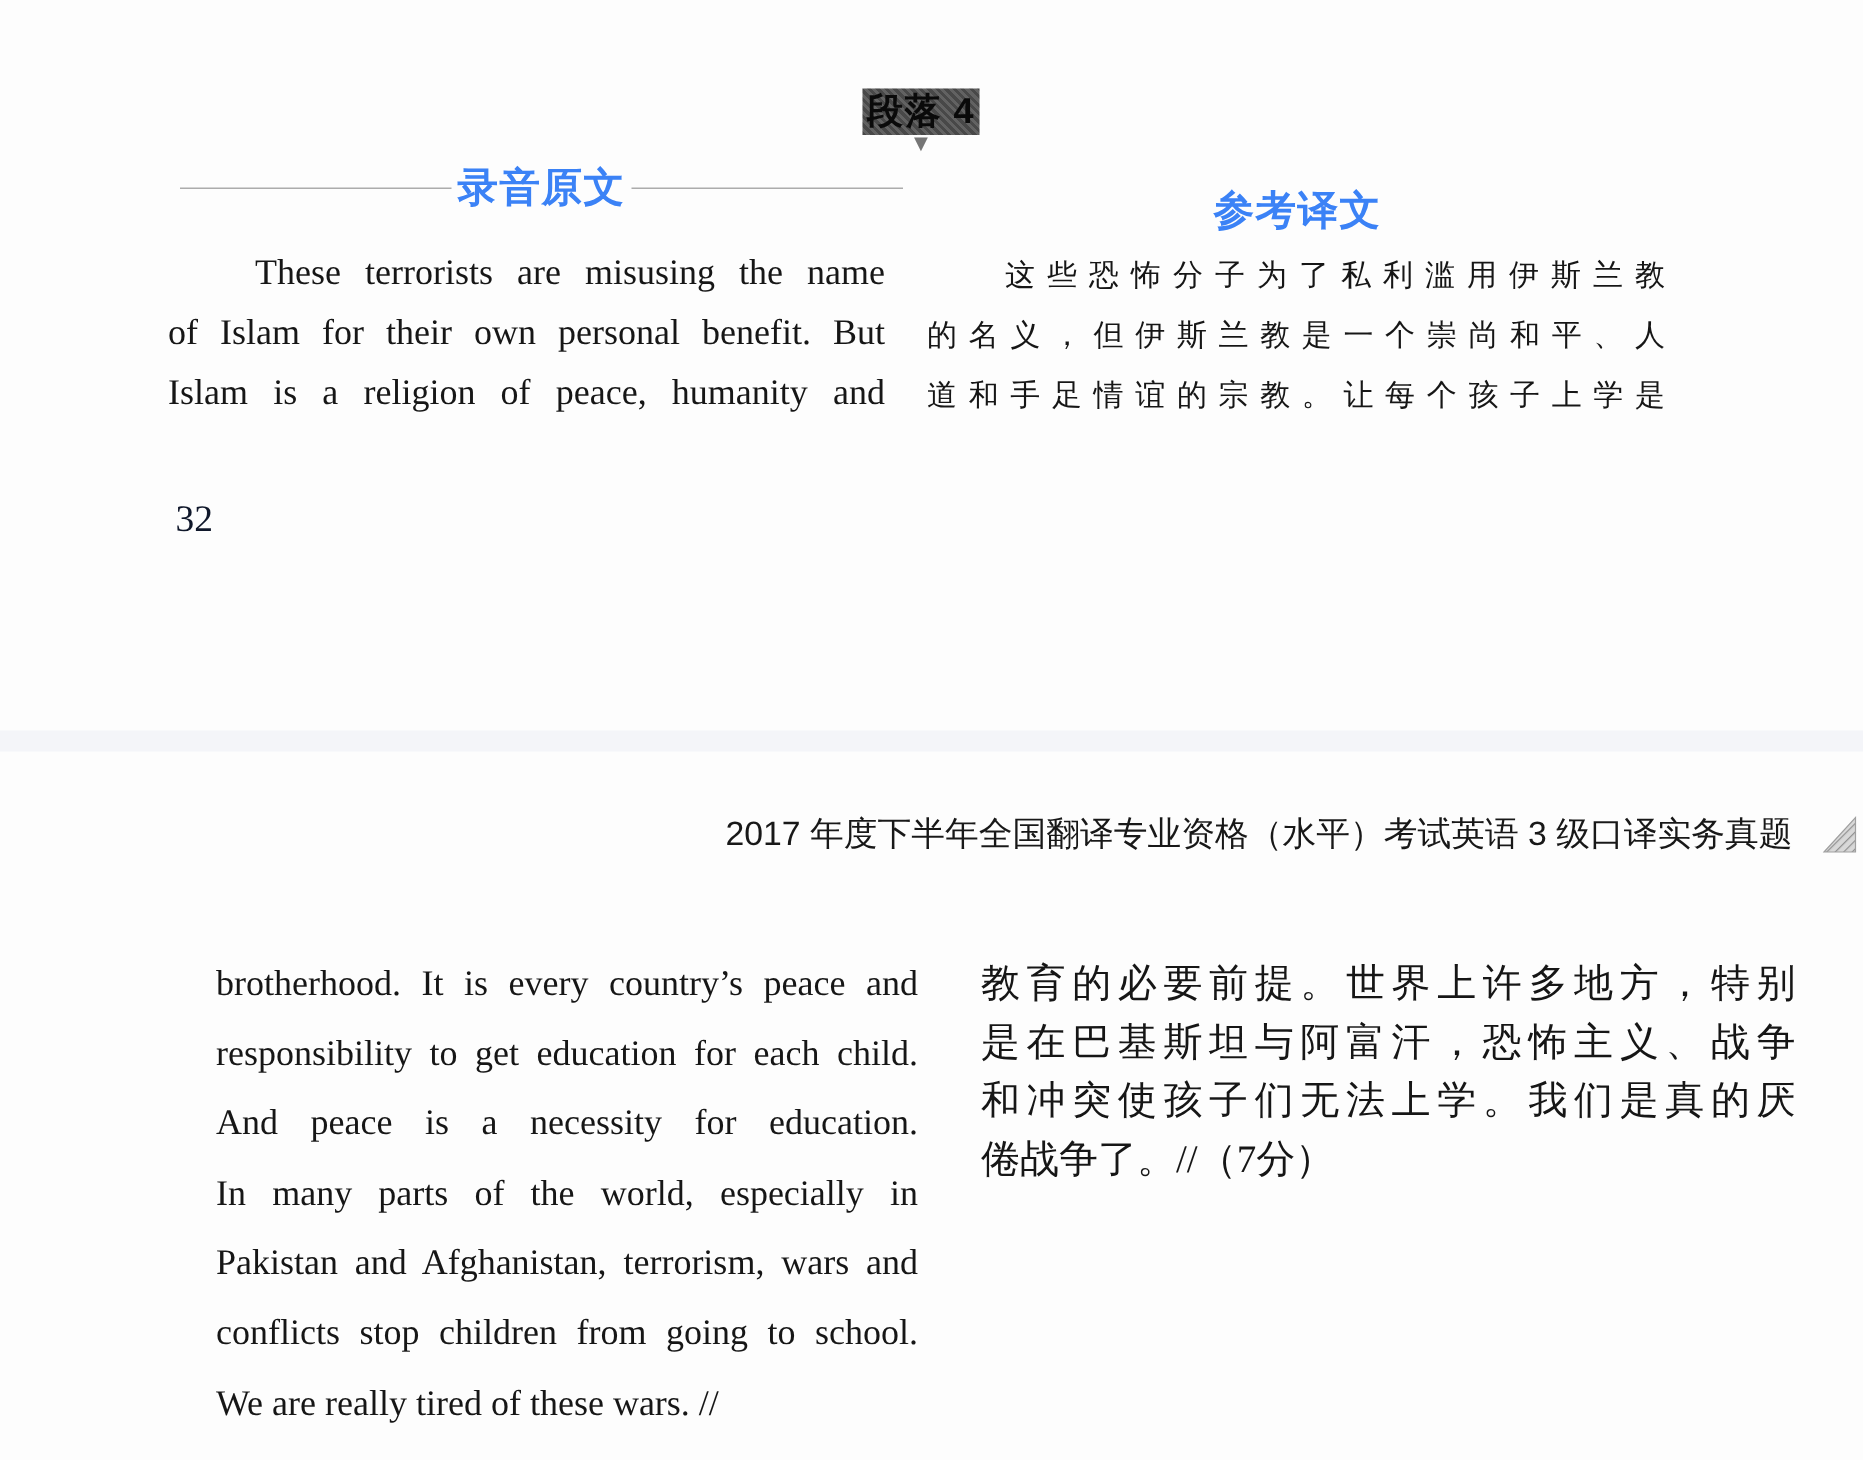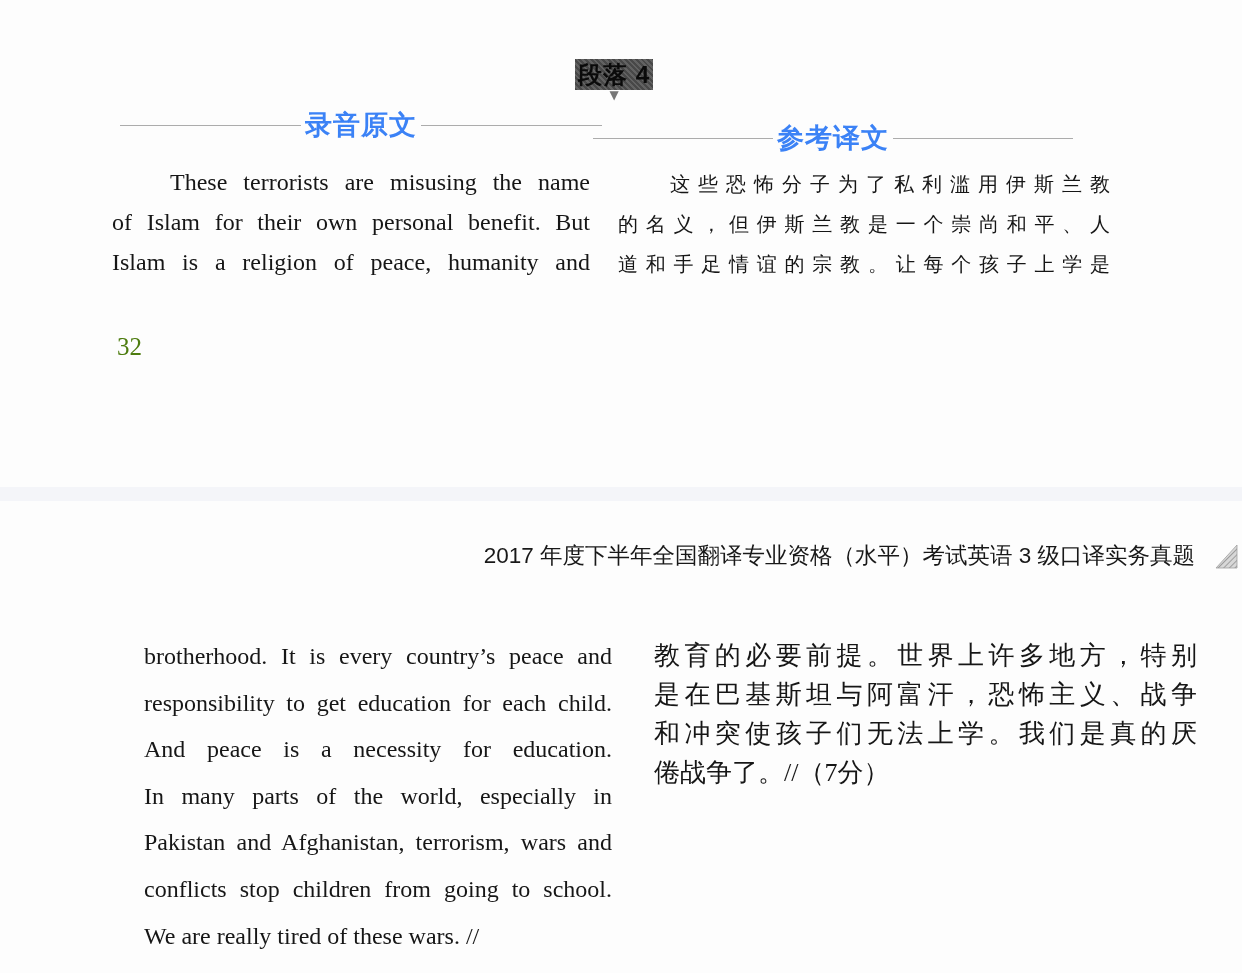--- a/index.html
+++ b/index.html
@@ -34,21 +34,21 @@
   .col-header {
     display: flex; align-items: center; height: 34px;
   }
   .col-header .rule { flex: 1; height: 0; border-top: 1px solid #acacac; }
   .col-header .lbl {
     font-family: "Liberation Sans", sans-serif;
     font-weight: bold; font-size: 27px; color: #3b82f6;
     padding: 0 4px; white-space: nowrap; letter-spacing: 1px;
   }
   .hdr-left  { left: 120px; top: 108px; width: 482px; }
-  .hdr-right { left: 593px; top: 121px; width: 480px; }
+  .hdr-right { left: 625px; top: 121px; width: 480px; flex-direction: column; }
 
   
   .tblock .tline { text-align: justify; text-align-last: justify; }
   .tblock.end-left .tline:last-child { text-align-last: left; }
   .en-top {
     left: 112px; top: 162px; width: 478px;
     font-size: 24px; line-height: 40px;
   }
   .en-top .tline:first-child { padding-left: 58px; }
   .zh-top {
@@ -60,21 +60,21 @@
     left: 144px; top: 633px; width: 468px;
     font-size: 24px; line-height: 46.6px;
   }
   .zh-bottom {
     left: 654px; top: 636px; width: 543px;
     font-size: 26px; line-height: 39px;
   }
 
   .page-number {
     left: 117px; top: 333px;
-    font-size: 25px; color: #4d7c0f;
+    font-size: 25px; color: #0f172a;
   }
 
   
   .divider-band {
     left: 0; top: 487px; width: 1242px; height: 14px;
     background: #f4f5f9;
   }
 
   
   .running-header {

